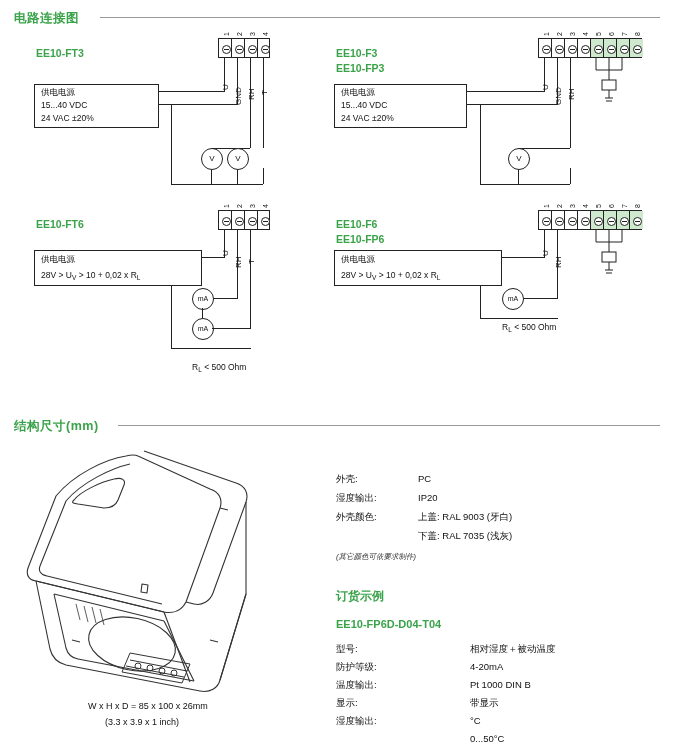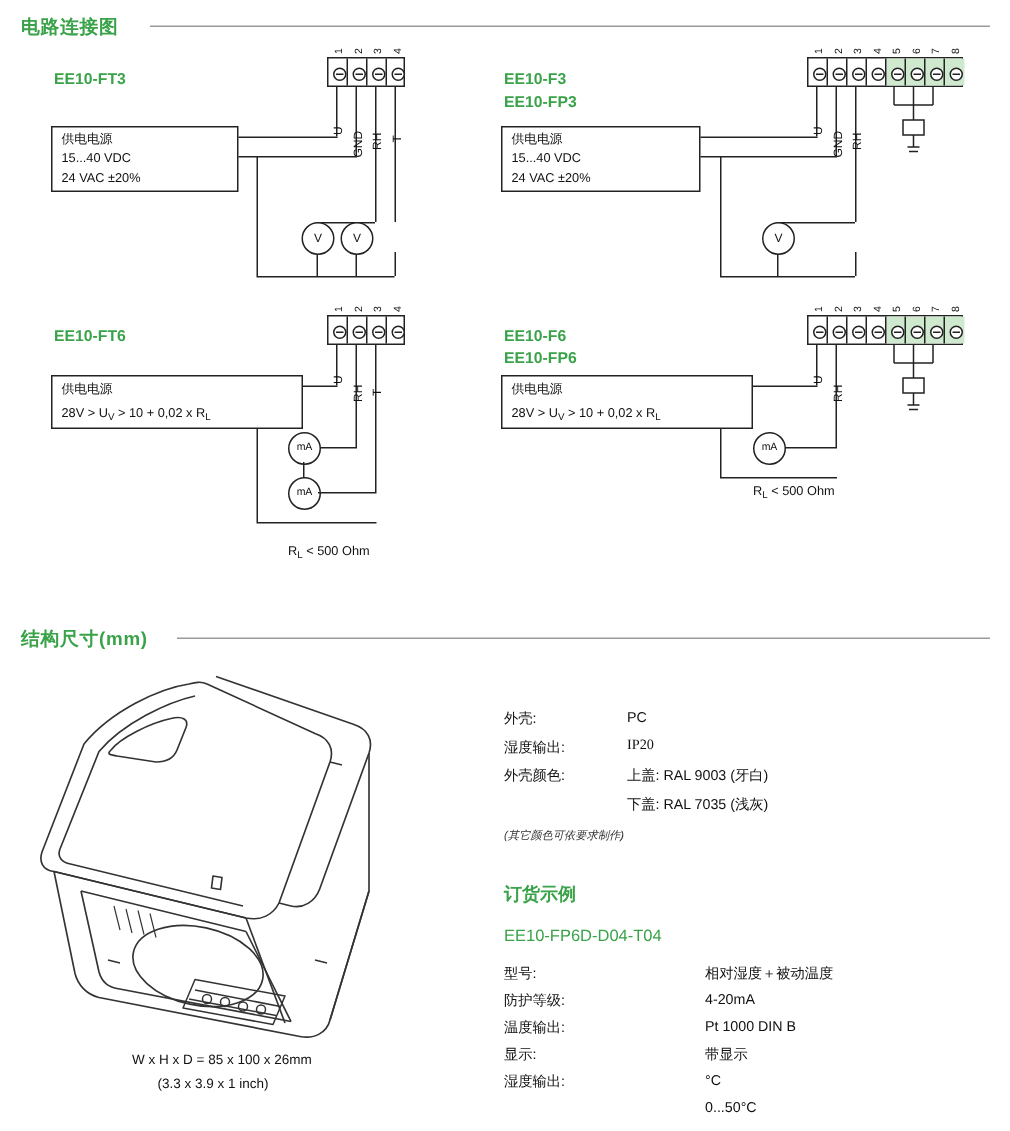--- a/index.html
+++ b/index.html
@@ -119,21 +119,21 @@
   }
   .order-title{
     position:absolute;
     font-size:12px;
     font-weight:bold;
     color:#3aa34a;
   }
   .order-code{
     position:absolute;
     font-size:11px;
-    font-weight:normal;
+    font-weight:bold;
     color:#3aa34a;
   }
   .dim-cap{
     position:absolute;
     font-size:9px;
     text-align:center;
     color:#111;
     white-space:nowrap;
   }
   svg{display:block;}
@@ -415,21 +415,21 @@
   </g>
 </svg>
 
 <div class="dim-cap" style="left:88px;top:701px;">W x H x D =   85 x 100 x 26mm</div>
 <div class="dim-cap" style="left:105px;top:717px;">(3.3 x 3.9 x 1 inch)</div>
 
 <div class="spec-row" style="left:336px;top:473px;">外壳:</div>
 <div class="spec-row" style="left:418px;top:473px;">PC</div>
 
 <div class="spec-row" style="left:336px;top:492px;">湿度输出:</div>
-<div class="spec-row" style="left:418px;top:492px;font-family:Liberation Serif, serif;">IP20</div>
+<div class="spec-row" style="left:418px;top:492px;">IP20</div>
 
 <div class="spec-row" style="left:336px;top:511px;">外壳颜色:</div>
 <div class="spec-row" style="left:418px;top:511px;">上盖:  RAL 9003 (牙白)</div>
 
 <div class="spec-row" style="left:418px;top:530px;">下盖:  RAL 7035 (浅灰)</div>
 
 <div class="spec-note" style="left:336px;top:552px;font-style:italic;">(其它颜色可依要求制作)</div>
 
 <div class="order-title" style="left:336px;top:588px;">订货示例</div>
 <div class="order-code" style="left:336px;top:618px;">EE10-FP6D-D04-T04</div>

